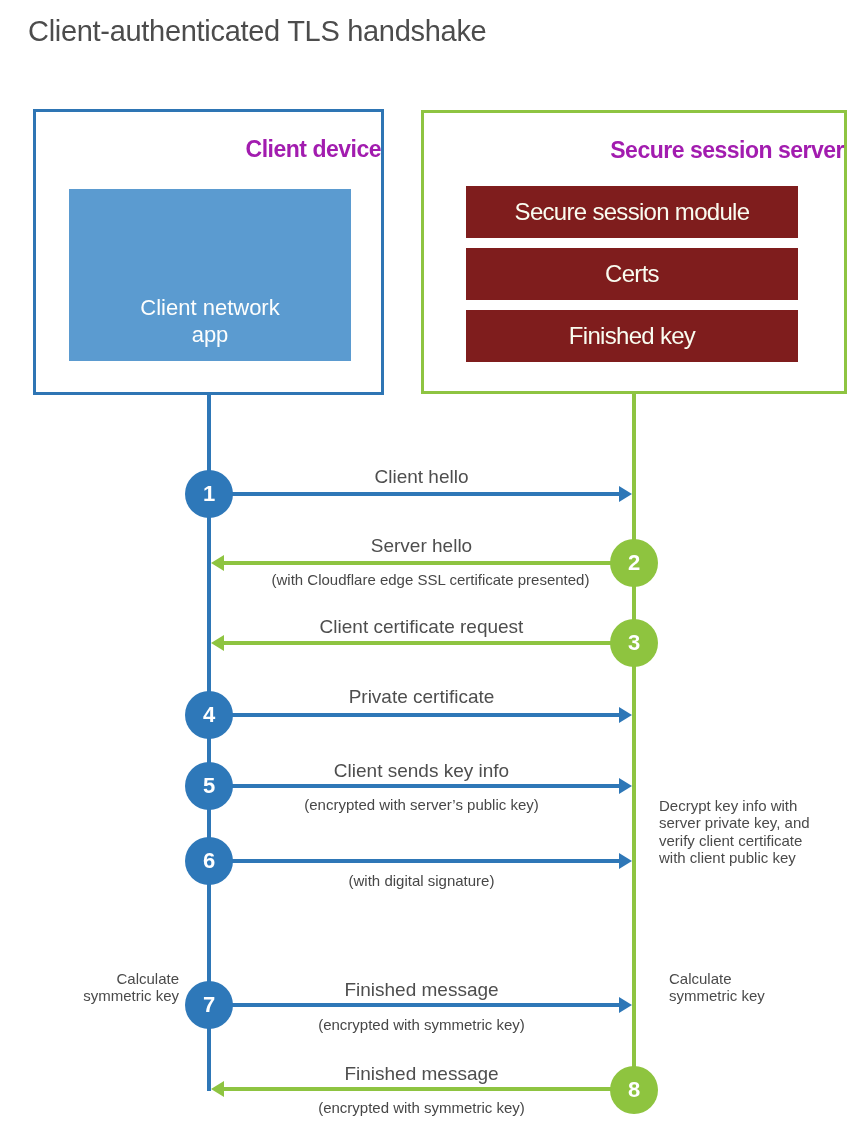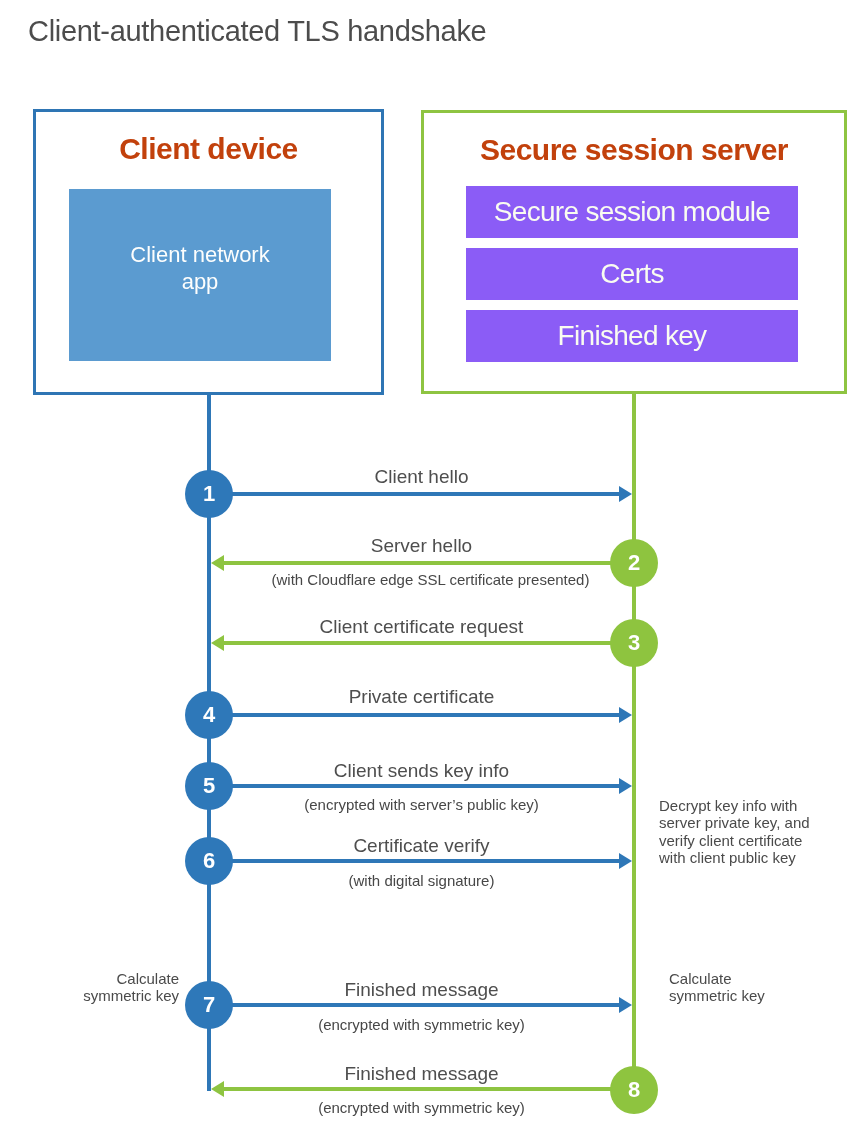--- a/index.html
+++ b/index.html
@@ -21,55 +21,55 @@
     color: #4c4c4c;
     letter-spacing: -0.3px;
   }
   .box { position: absolute; box-sizing: border-box; background: #ffffff; }
   .client-box { left: 33px; top: 109px; width: 351px; height: 286px; border: 3px solid #2e75b4; }
   .server-box { left: 421px; top: 110px; width: 426px; height: 284px; border: 3px solid #8ec441; }
   .box-title {
     position: absolute;
     left: 0; right: 0;
     top: 22px;
-    text-align: center;
-    font-size: 30px;
+    text-align: right;
+    font-size: 23px;
     font-weight: bold;
-    color: #c2410c;
+    color: #a21caf;
     letter-spacing: -0.5px;
     line-height: 30px;
   }
   .app-rect {
     position: absolute;
     left: 69px; top: 189px;
-    width: 262px; height: 172px;
+    width: 282px; height: 172px;
     background: #5b9bd0;
     display: flex;
-    align-items: center;
+    align-items: flex-end;
     justify-content: center;
   }
   .app-rect span {
     display: block;
     max-width: 165px;
     text-align: center;
     font-size: 22px;
     line-height: 26.5px;
     color: #fdfefd;
     margin-bottom: 13px;
   }
   .bar {
     position: absolute;
     left: 466px;
     width: 332px;
     height: 52px;
-    background: #8b5cf6;
+    background: #7f1d1d;
     display: flex;
     align-items: center;
     justify-content: center;
-    font-size: 28px;
+    font-size: 24px;
     letter-spacing: -0.7px;
     color: #f9fcf0;
   }
   .bar-1 { top: 186px; }
   .bar-2 { top: 248px; }
   .bar-3 { top: 310px; }
   .lifeline { position: absolute; width: 4px; }
   .lifeline.blue { background: #2e77b7; left: 207px; top: 393px; height: 698px; }
   .lifeline.green { background: #8ec441; left: 632px; top: 393px; height: 699px; }
   .step-circle {
@@ -178,21 +178,20 @@
 
   <div class="arrow-shaft blue" style="top:784px"></div>
   <div class="arrow-head blue" style="top:778px"></div>
   <div class="step-circle blue" style="top:762px">5</div>
   <div class="msg-label" style="top:760px">Client sends key info</div>
   <div class="msg-sub" style="top:796px">(encrypted with server’s public key)</div>
 
   <div class="arrow-shaft blue" style="top:859px"></div>
   <div class="arrow-head blue" style="top:853px"></div>
   <div class="step-circle blue" style="top:837px">6</div>
-  <div class="msg-label" style="top:835px">Certificate verify</div>
   <div class="msg-sub" style="top:872px">(with digital signature)</div>
 
   <div class="arrow-shaft blue" style="top:1003px"></div>
   <div class="arrow-head blue" style="top:997px"></div>
   <div class="step-circle blue" style="top:981px">7</div>
   <div class="msg-label" style="top:979px">Finished message</div>
   <div class="msg-sub" style="top:1016px">(encrypted with symmetric key)</div>
 
   <div class="arrow-shaft green" style="top:1087px"></div>
   <div class="arrow-head green" style="top:1081px"></div>

